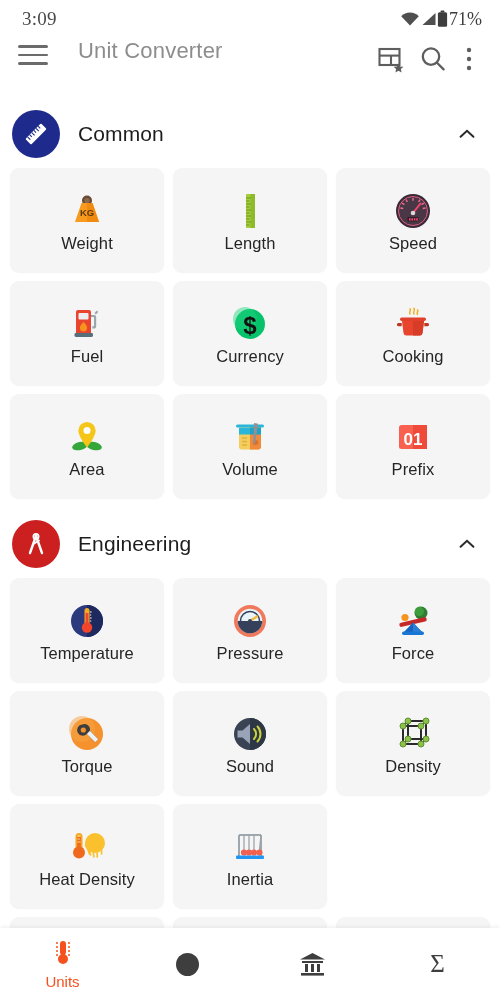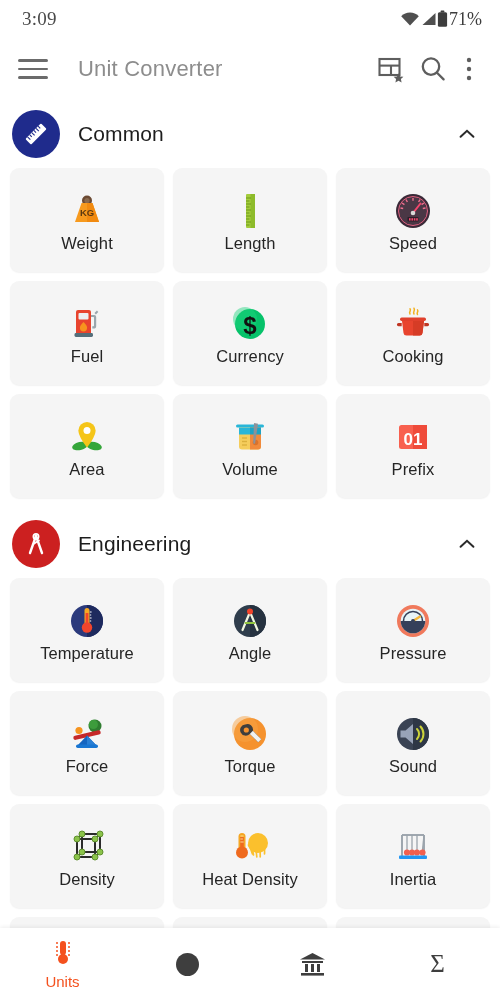--- a/index.html
+++ b/index.html
@@ -14,21 +14,21 @@
   
   .statusbar {
     height: 38px; display: flex; align-items: center;
     padding: 0 18px 0 22px; justify-content: space-between; font-family: Liberation Serif, serif;
   }
   .status-time { font-size: 19px; color: #4a4a4a; letter-spacing: .2px; }
   .status-right { display: flex; align-items: center; }
   .status-right .pct { font-size: 18px; color: #3d3d3d; margin-left: 1px; }
 
   
-  .appbar { height: 62px; display: flex; align-items: center; padding: 0 16px 0 18px; }
+  .appbar { height: 62px; display: flex; padding: 0 16px 0 18px; }
   .hamburger { width: 34px; height: 34px; display:flex; flex-direction:column; justify-content:center; gap:6px; cursor:pointer; }
   .hamburger i { display:block; height:2.5px; background:#6b6b6b; border-radius:2px; }
   .hamburger i:nth-child(1){ width:30px; }
   .hamburger i:nth-child(2){ width:30px; }
   .hamburger i:nth-child(3){ width:30px; }
   .apptitle { font-size: 22px; color: #8d8d8d; margin-left: 26px; flex: 1; font-weight: 400; letter-spacing:.2px;}
   .abicon { width: 42px; height: 42px; display:flex; align-items:center; justify-content:center; cursor:pointer; }
   .abicon.dots { width: 30px; }
 
   
@@ -326,33 +326,20 @@
               <line x1="24.8" y1="13" x2="26.6" y2="13"></line>
               <line x1="24.8" y1="16" x2="26.2" y2="16"></line>
               <line x1="24.8" y1="19" x2="26.6" y2="19"></line>
               <line x1="24.8" y1="22" x2="26.2" y2="22"></line>
             </g>
           </svg>
         </div>
         <div class="card-label">Temperature</div>
       </div>
 
-      <div class="card">
-        <div class="card-ico">
-          <svg width="44" height="44" viewBox="0 0 44 44">
-            <circle cx="22" cy="22" r="16" fill="#2f3d4c"></circle>
-            <path d="M22 6 a16 16 0 0 1 0 32 z" fill="#263240"></path>
-            <path d="M22 13 L14.5 31" stroke="#f2f7e2" stroke-width="2.2" stroke-linecap="round"></path>
-            <path d="M22 13 L29.5 31" stroke="#f2f7e2" stroke-width="2.2" stroke-linecap="round"></path>
-            <path d="M17.5 24 L26.5 24" stroke="#8fc43f" stroke-width="1.8" stroke-linecap="round"></path>
-            <circle cx="22" cy="12.5" r="3" fill="#f2452c"></circle>
-          </svg>
-        </div>
-        <div class="card-label">Angle</div>
-      </div>
 
       <div class="card">
         <div class="card-ico">
           <svg width="44" height="44" viewBox="0 0 44 44">
             <circle cx="22" cy="22" r="16" fill="#f0795c"></circle>
             <circle cx="22" cy="22" r="12.3" fill="#e8f4f8"></circle>
             <path d="M9.7 22 a12.3 12.3 0 0 0 24.6 0z" fill="#35405a"></path>
             <path d="M12.5 22 a9.5 9.5 0 0 1 19 0" fill="none" stroke="#35405a" stroke-width="1.6"></path>
             <line x1="22" y1="22" x2="29" y2="17.5" stroke="#f5b73c" stroke-width="2.4" stroke-linecap="round"></line>
             <circle cx="22" cy="22" r="2" fill="#35405a"></circle>

